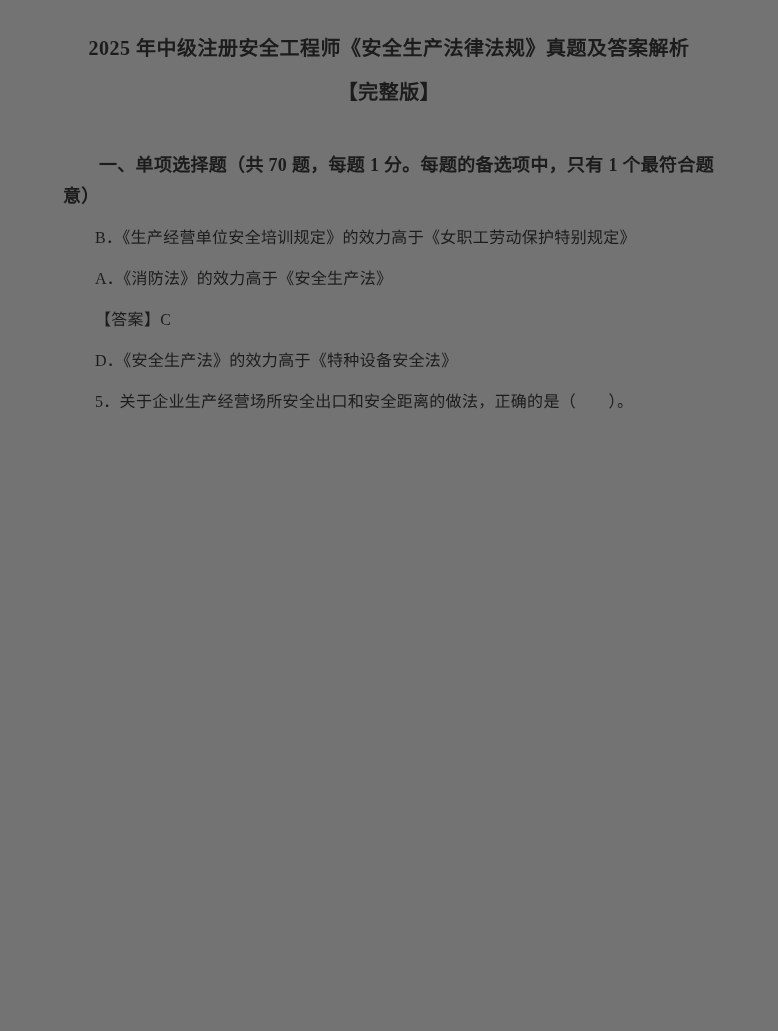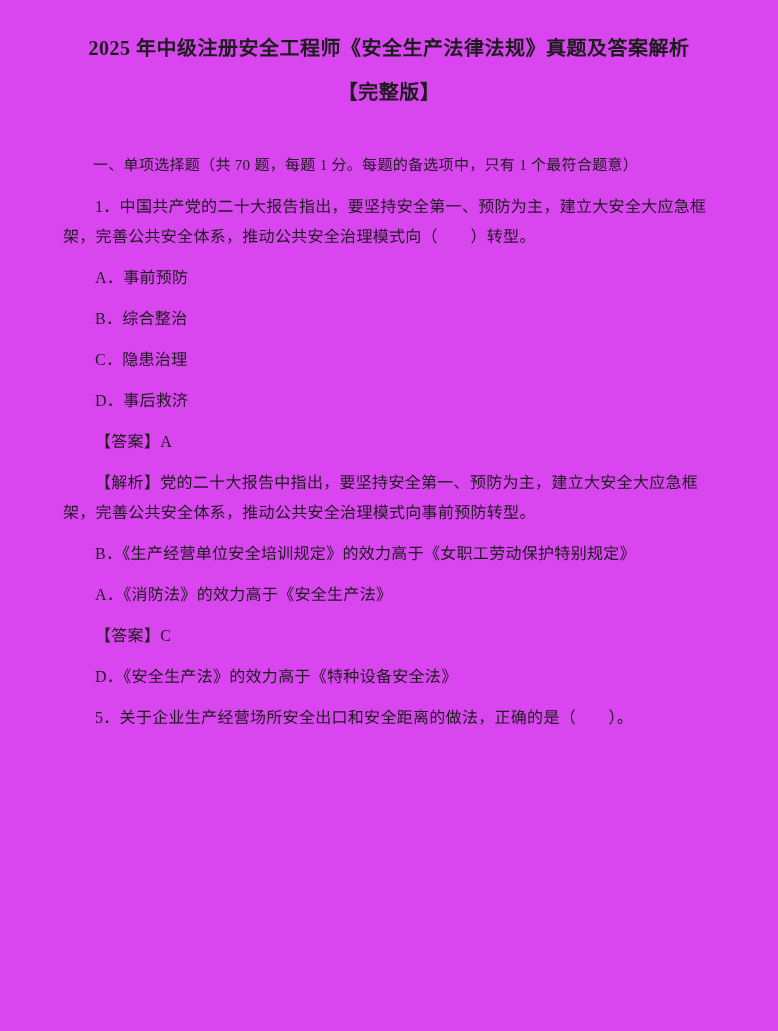--- a/index.html
+++ b/index.html
@@ -5,42 +5,42 @@
   html, body {
     margin: 0;
     padding: 0;
     background: #ffffff;
   }
   .page {
     position: relative;
     width: 778px;
     height: 1031px;
     margin: 0 auto;
-    background: #d946ef;
+    background: #737373;
     box-sizing: border-box;
     padding: 26px 63px 0 63px;
     overflow: hidden;
     font-family: "Liberation Serif", "DejaVu Serif", serif;
     color: #1c1c1c;
   }
   .doc-title {
     margin: 0 0 36px 0;
     text-align: center;
     font-size: 20px;
     font-weight: bold;
     line-height: 44px;
     letter-spacing: 0.5px;
   }
   .doc-title .title-line {
     display: block;
   }
   .section-heading {
     margin: 0 0 4px 0;
-    font-size: 15px;
-    font-weight: normal;
+    font-size: 18px;
+    font-weight: bold;
     line-height: 31px;
     text-indent: 2em;
     letter-spacing: 0.3px;
   }
   .para {
     margin: 11px 0;
     font-size: 16px;
     font-weight: normal;
     line-height: 30px;
     text-indent: 2em;
@@ -56,29 +56,20 @@
 
 <div class="page">
 
   <h1 class="doc-title">
     <span class="title-line">2025 年中级注册安全工程师《安全生产法律法规》真题及答案解析</span>
     <span class="title-line">【完整版】</span>
   </h1>
 
   <p class="section-heading">一、单项选择题（共 70 题，每题 1 分。每题的备选项中，只有 1 个最符合题意）</p>
 
-  <article class="question-block">
-    <p class="para">1．中国共产党的二十大报告指出，要坚持安全第一、预防为主，建立大安全大应急框架，完善公共安全体系，推动公共安全治理模式向（　　）转型。</p>
-    <p class="para">A．事前预防</p>
-    <p class="para">B．综合整治</p>
-    <p class="para">C．隐患治理</p>
-    <p class="para">D．事后救济</p>
-    <p class="para">【答案】A</p>
-    <p class="para">【解析】党的二十大报告中指出，要坚持安全第一、预防为主，建立大安全大应急框架，完善公共安全体系，推动公共安全治理模式向事前预防转型。</p>
-  </article>
 
   <article class="question-block">
     <p class="para">B．《生产经营单位安全培训规定》的效力高于《女职工劳动保护特别规定》</p>
     <p class="para">A．《消防法》的效力高于《安全生产法》</p>
     <p class="para">【答案】C</p>
     <p class="para">D．《安全生产法》的效力高于《特种设备安全法》</p>
   </article>
 
   <article class="question-block">
     <p class="para">5．关于企业生产经营场所安全出口和安全距离的做法，正确的是（　　）。</p>

